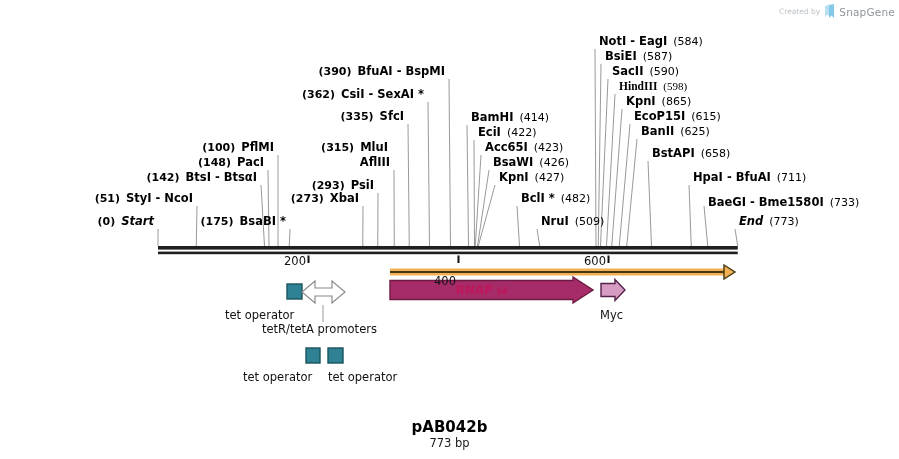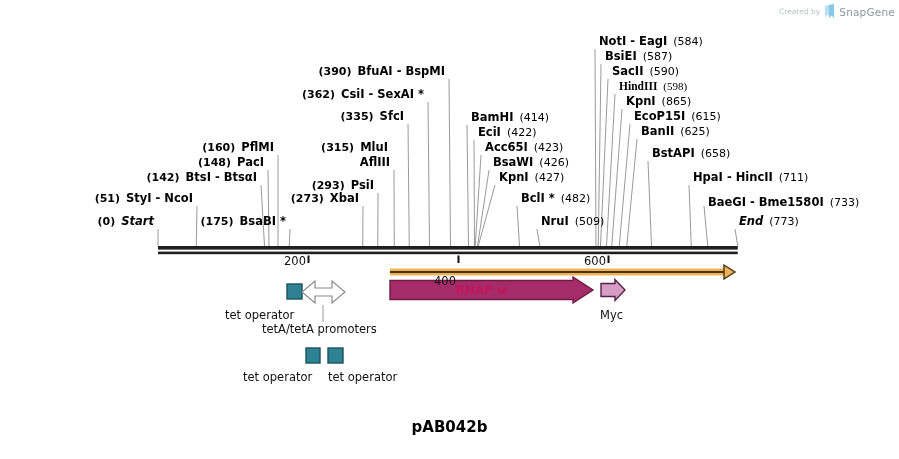--- a/index.html
+++ b/index.html
@@ -88,21 +88,21 @@
     </svg>
 
   <div id="labels">
       <div class="ruler-num" style="right: 593px; top: 255px;">200</div>
       <div class="ruler-num" style="right: 443px; top: 255px; margin-top: 20px;">400</div>
       <div class="ruler-num" style="right: 293px; top: 255px;">600</div>
       <div class="site L it" style="top: 215px; right: 745px;"><span class="pos">(0)</span><span class="nm">Start</span></div>
       <div class="site L" style="top: 192px; right: 706px;"><span class="pos">(51)</span><span class="nm">StyI - NcoI</span></div>
       <div class="site L" style="top: 171px; right: 642px; margin-left: 10px;"><span class="pos">(142)</span><span class="nm">BtsI - BtsαI</span></div>
       <div class="site L" style="top: 156px; right: 635px;"><span class="pos">(148)</span><span class="nm">PacI</span></div>
-      <div class="site L" style="top: 141px; right: 625px;"><span class="pos">(160)</span><span class="nm">PflMI</span></div>
+      <div class="site L" style="top: 141px; right: 625px;"><span class="pos">(100)</span><span class="nm">PflMI</span></div>
       <div class="site L" style="top: 215px; right: 613px;"><span class="pos">(175)</span><span class="nm">BsaBI *</span></div>
       <div class="site L" style="top: 192px; right: 540px;"><span class="pos">(273)</span><span class="nm">XbaI</span></div>
       <div class="site L" style="top: 179px; right: 525px;"><span class="pos">(293)</span><span class="nm">PsiI</span></div>
       <div class="site L" style="top: 141px; right: 511px;"><span class="pos">(315)</span><span class="nm">MluI</span></div>
       <div class="site L" style="top: 156px; right: 509px;"><span class="nm">AflIII</span></div>
       <div class="site L" style="top: 110px; right: 495px;"><span class="pos">(335)</span><span class="nm">SfcI</span></div>
       <div class="site L" style="top: 88px; right: 475px;"><span class="pos">(362)</span><span class="nm">CsiI - SexAI *</span></div>
       <div class="site L" style="top: 65px; right: 454px;"><span class="pos">(390)</span><span class="nm">BfuAI - BspMI</span></div>
       <div class="site R" style="top: 111px; left: 471px;"><span class="nm">BamHI</span><span class="pos">(414)</span></div>
       <div class="site R" style="top: 126px; left: 478px;"><span class="nm">EciI</span><span class="pos">(422)</span></div>
@@ -112,28 +112,29 @@
       <div class="site R" style="top: 192px; left: 521px;"><span class="nm">BclI *</span><span class="pos">(482)</span></div>
       <div class="site R" style="top: 215px; left: 541px;"><span class="nm">NruI</span><span class="pos">(509)</span></div>
       <div class="site R" style="top: 35px; left: 599px;"><span class="nm">NotI - EagI</span><span class="pos">(584)</span></div>
       <div class="site R" style="top: 50px; left: 605px;"><span class="nm">BsiEI</span><span class="pos">(587)</span></div>
       <div class="site R" style="top: 65px; left: 612px;"><span class="nm">SacII</span><span class="pos">(590)</span></div>
       <div class="site R" style="top: 80px; left: 619px; font-family: Liberation Serif, serif;"><span class="nm">HindIII</span><span class="pos">(598)</span></div>
       <div class="site R" style="top: 95px; left: 626px;"><span class="nm">KpnI</span><span class="pos">(865)</span></div>
       <div class="site R" style="top: 110px; left: 634px;"><span class="nm">EcoP15I</span><span class="pos">(615)</span></div>
       <div class="site R" style="top: 125px; left: 641px;"><span class="nm">BanII</span><span class="pos">(625)</span></div>
       <div class="site R" style="top: 147px; left: 652px;"><span class="nm">BstAPI</span><span class="pos">(658)</span></div>
-      <div class="site R" style="top: 171px; left: 693px;"><span class="nm">HpaI - HincII</span><span class="pos">(711)</span></div>
+      <div class="site R" style="top: 171px; left: 693px;"><span class="nm">HpaI - BfuAI</span><span class="pos">(711)</span></div>
       <div class="site R" style="top: 196px; left: 708px;"><span class="nm">BaeGI - Bme1580I</span><span class="pos">(733)</span></div>
       <div class="site R it" style="top: 215px; left: 739px;"><span class="nm">End</span><span class="pos">(773)</span></div>
       <div class="cap" style="left: 225px; top: 309px;">tet operator</div>
-      <div class="cap" style="left: 262px; top: 323px;">tetA/tetA promoters</div>
+      <div class="cap" style="left: 262px; top: 323px;">tetR/tetA promoters</div>
       <div class="feat-label" style="left: 390px; width: 183px; top: 283px;">RNAP ω</div>
       <div class="cap" style="left: 600px; top: 309px;">Myc</div>
       <div class="cap" style="left: 243px; top: 371px;">tet operator</div>
       <div class="cap" style="left: 328px; top: 371px;">tet operator</div>
     </div>
 
   <div id="title-block">
     <div id="map-title">pAB042b</div>
+    <div id="map-length">773 bp</div>
   </div>
 
 </div>
 
 </body></html>

